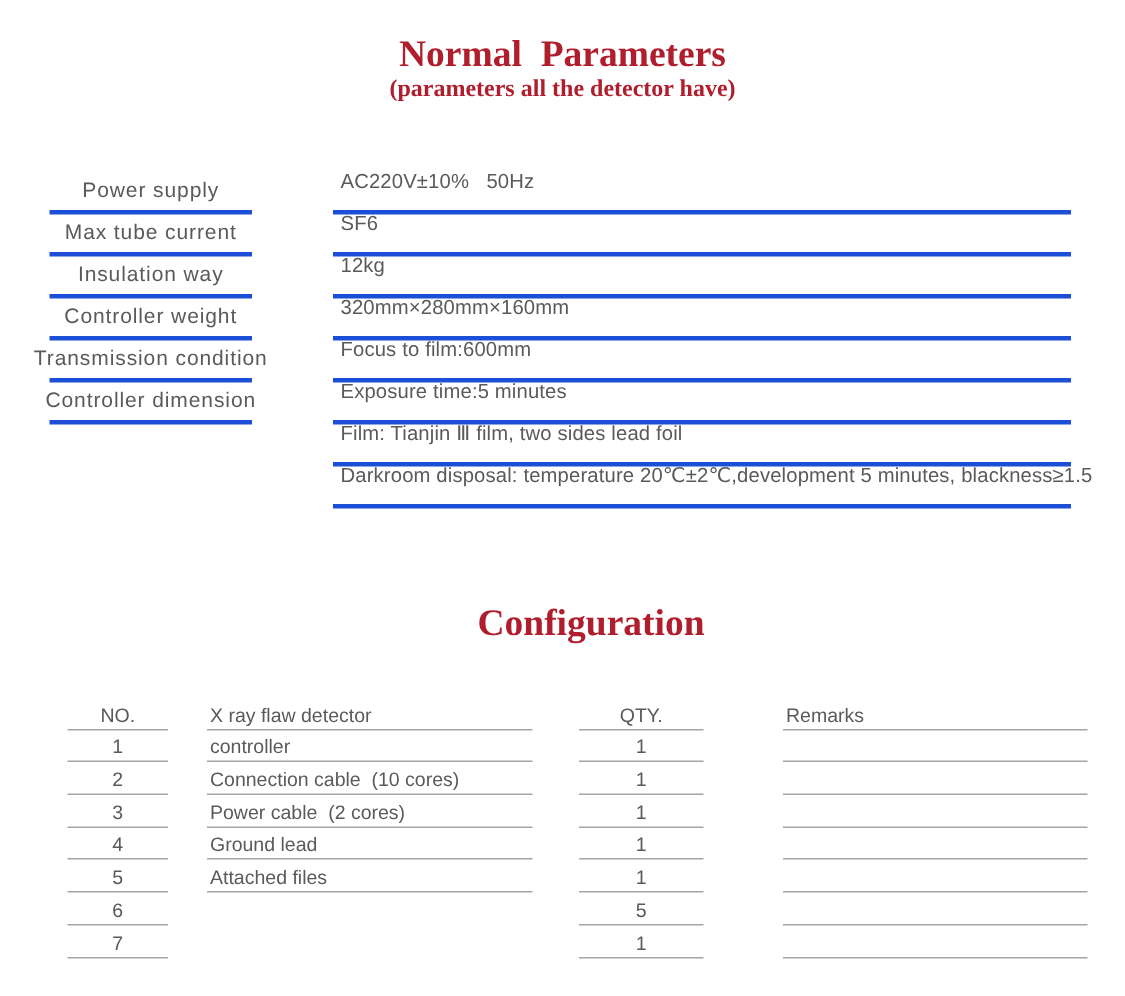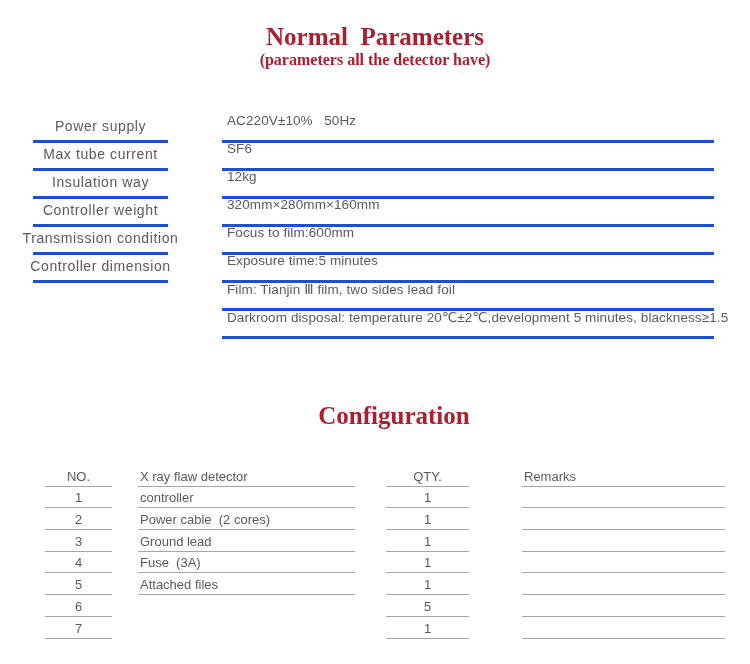--- a/index.html
+++ b/index.html
@@ -106,23 +106,23 @@
   <div class="cfg-cell cfg-center">3</div>
   <div class="cfg-cell cfg-center">4</div>
   <div class="cfg-cell cfg-center">5</div>
   <div class="cfg-cell cfg-center">6</div>
   <div class="cfg-cell cfg-center">7</div>
 </div>
 
 <div class="cfg-col" id="cfg-col-name">
   <div class="cfg-cell cfg-left">X ray flaw detector</div>
   <div class="cfg-cell cfg-left">controller</div>
+  <div class="cfg-cell cfg-left">Connection cable  (10 cores)</div>
   <div class="cfg-cell cfg-left">Power cable  (2 cores)</div>
   <div class="cfg-cell cfg-left">Ground lead</div>
-  <div class="cfg-cell cfg-left">Fuse  (3A)</div>
   <div class="cfg-cell cfg-left">Attached files</div>
 </div>
 
 <div class="cfg-col" id="cfg-col-qty">
   <div class="cfg-cell cfg-center">QTY.</div>
   <div class="cfg-cell cfg-center">1</div>
   <div class="cfg-cell cfg-center">1</div>
   <div class="cfg-cell cfg-center">1</div>
   <div class="cfg-cell cfg-center">1</div>
   <div class="cfg-cell cfg-center">1</div>

